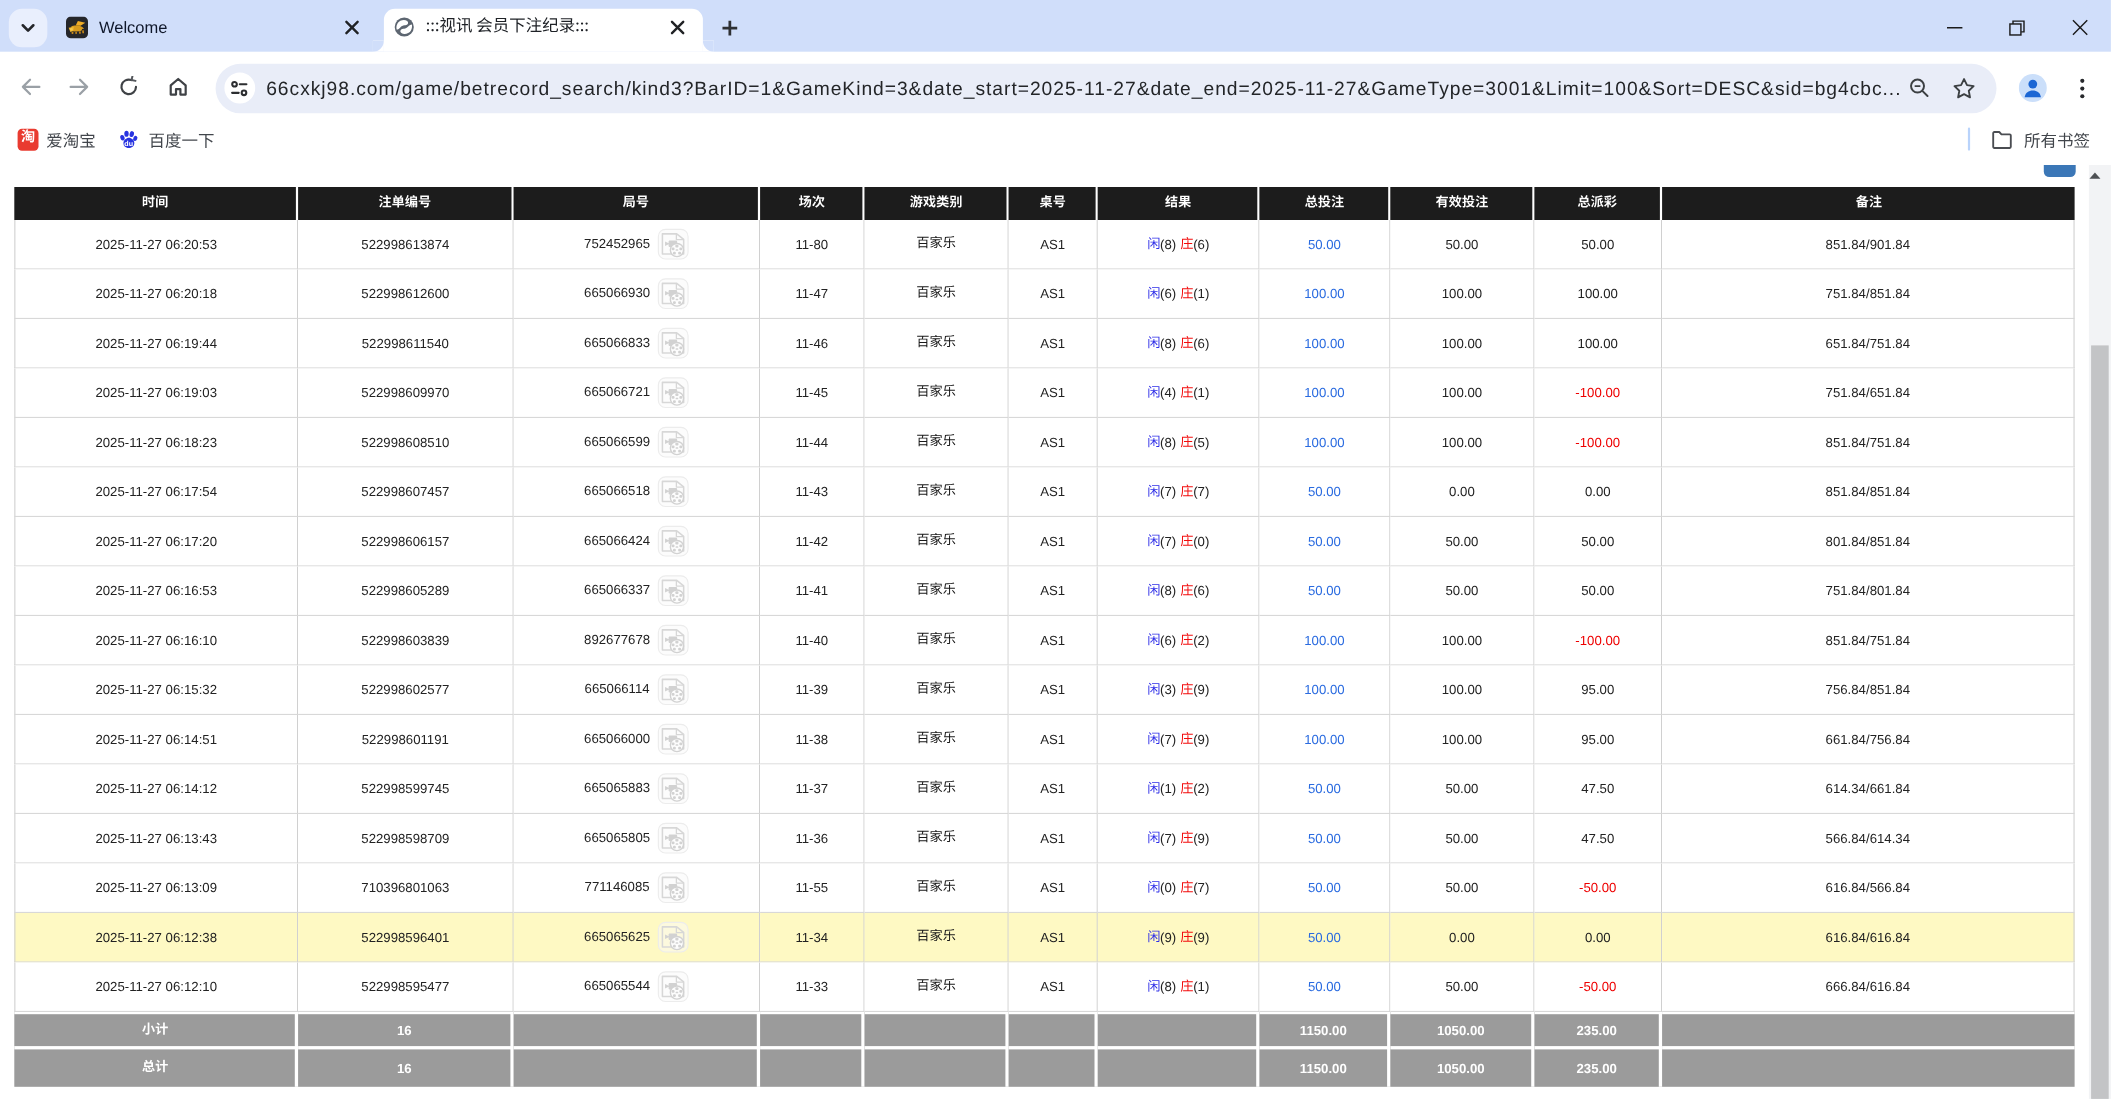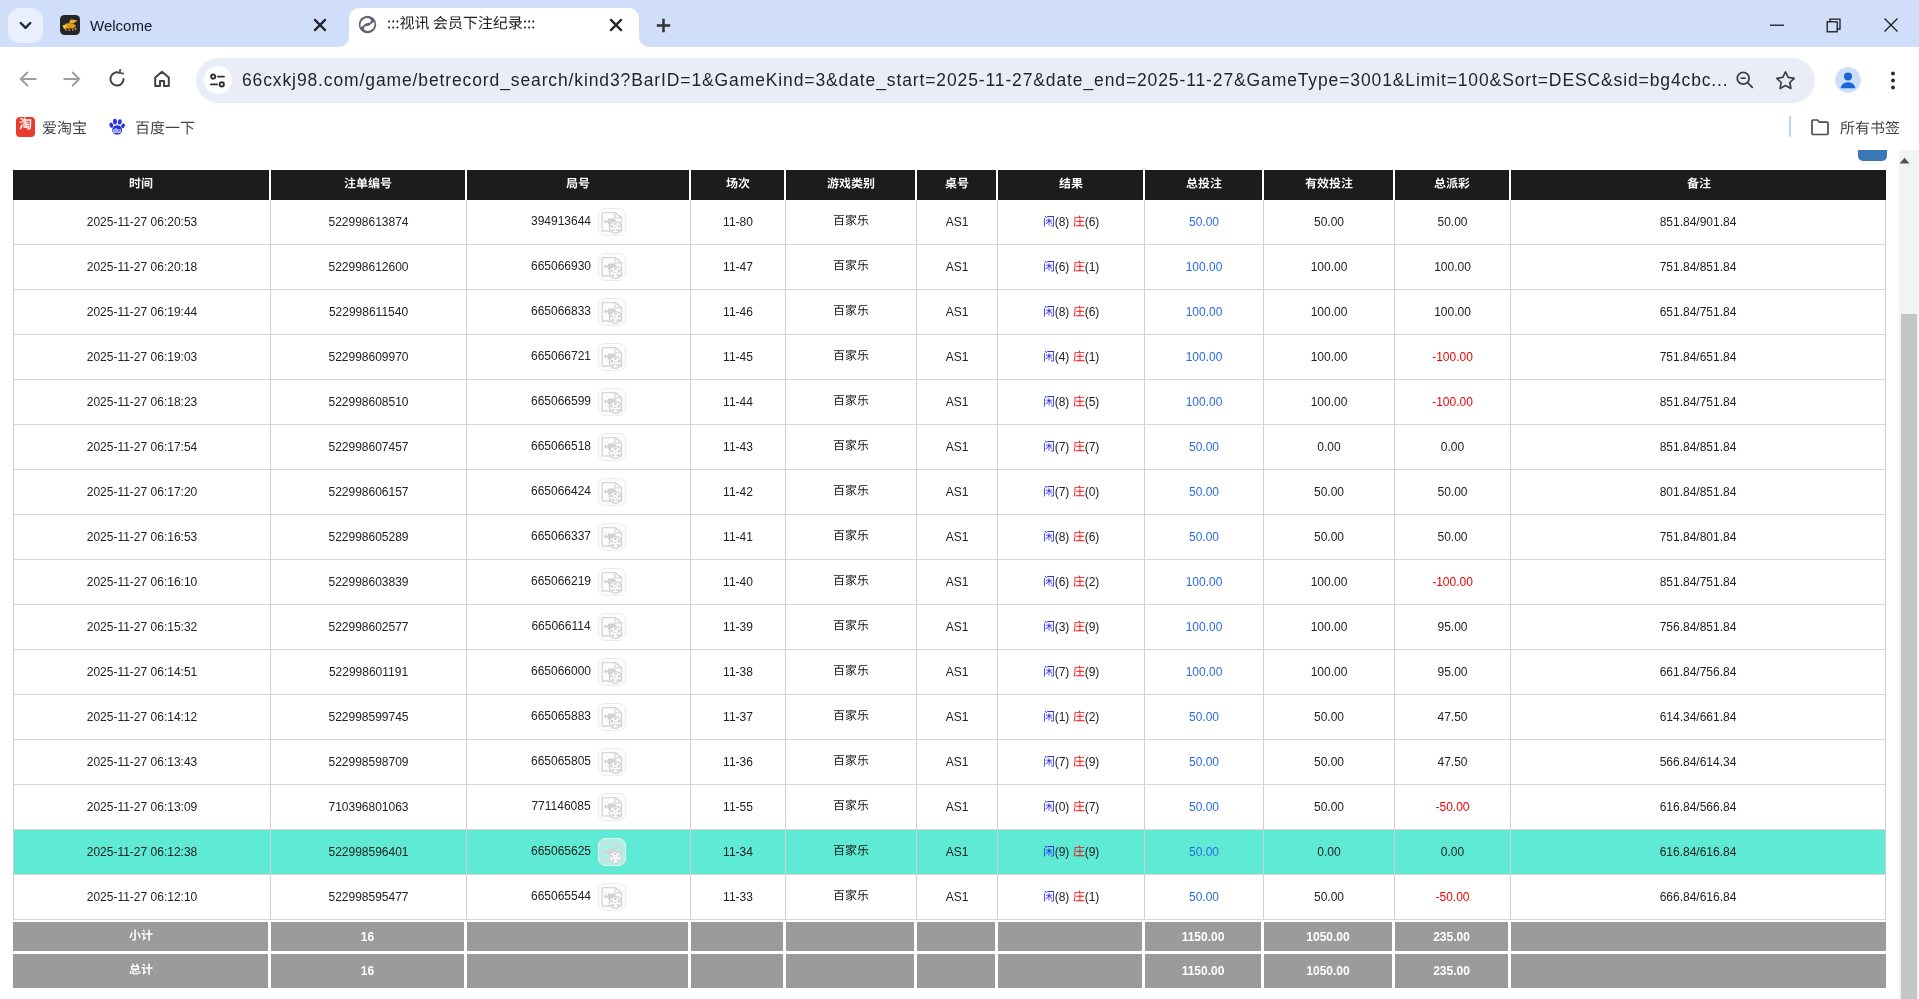--- a/index.html
+++ b/index.html
@@ -32,21 +32,21 @@
 
 #bluebtn { position:absolute; left:1858px; top:150px; width:29px; height:10.5px; background:#3b77b7; border-radius:0 0 5px 5px; }
 #sbar { position:absolute; left:1899px; top:150px; width:20px; height:849px; background:#f2f3f5; }
 #sbthumb { position:absolute; left:2px; top:164px; width:16px; height:685px; background:#c3c4c6; }
 table.grid { position:absolute; left:13px; top:170px; width:1873px; border-collapse:separate; border-spacing:0; table-layout:fixed; font-size:12px; color:#222; }
 .grid th { background:#1c1c1c; height:30px; border-right:2px solid #fff; font-weight:bold; text-align:center; vertical-align:middle; padding:0; }
 .grid th:last-child { border-right:none; }
 .grid td { background:#fff; height:45px; text-align:center; vertical-align:middle; padding:0;
   border-right:1px solid #d0d0d0; border-bottom:1px solid #d8d8d8; }
 .grid td:first-child { border-left:1px solid #d0d0d0; }
-.grid tr.hl td { background:#5eead4; }
+.grid tr.hl td { background:#fef9c3; }
 .grid td.blue { color:#2a6be0; }
 .grid td.neg { color:#ee0000; }
 .grid td.bold { font-weight:bold; }
 .grid tr.sum td { background:#9b9b9b; color:#fff; font-weight:bold; border:none; border-right:3px solid #fff; border-top:2px solid #fff; }
 .grid tr.sum td:first-child { border-left:none; }
 .grid tr.sum td:last-child { border-right:none; }
 .grid tr.s1 td { height:31px; }
 .grid tr.s2 td { height:37px; border-top:3px solid #fff; }
 .rno { margin-right:7px; }
 .vbtn { display:inline-block; width:28px; height:28px; border-radius:7px; border:1px solid #ececec; background:rgba(250,250,249,0.5); vertical-align:middle; }
@@ -266,21 +266,21 @@
         <th style="width:116px"><svg width="36.0" height="15" style="vertical-align:-1px;" viewBox="0 0 36.0 15">
             <use href="#h_pay" fill="#ffffff" transform="translate(0,10.6) scale(0.012000,-0.012000)"></use>
           </svg></th>
         <th style="width:375px"><svg width="24.0" height="15" style="vertical-align:-1px;" viewBox="0 0 24.0 15">
             <use href="#h_rem" fill="#ffffff" transform="translate(0,10.6) scale(0.012000,-0.012000)"></use>
           </svg></th>
       </tr>
 <tr>
         <td>2025-11-27 06:20:53</td>
         <td>522998613874</td>
-        <td><span class="rno">394913644</span><span class="vbtn"><svg width="26" height="26" viewBox="0 0 26 26">
+        <td><span class="rno">752452965</span><span class="vbtn"><svg width="26" height="26" viewBox="0 0 26 26">
               <use href="#vicoS"></use>
             </svg></span></td>
         <td>11-80</td>
         <td><svg width="36.0" height="15" style="vertical-align:-2px;" viewBox="0 0 36.0 15">
             <use href="#b_bjl" fill="#1a1a1a" transform="translate(0,10.6) scale(0.012000,-0.012000)"></use>
           </svg></td>
         <td>AS1</td>
         <td><svg width="12.0" height="15" style="vertical-align:-4px;" viewBox="0 0 12.0 15">
             <use href="#b_xian" fill="#2f2fe8" transform="translate(0,10.6) scale(0.012000,-0.012000)"></use>
           </svg><span>(8)</span> <svg width="12.0" height="15" style="vertical-align:-4px;" viewBox="0 0 12.0 15">
@@ -434,21 +434,21 @@
             <use href="#b_zhuang" fill="#f20d0d" transform="translate(0,10.6) scale(0.012000,-0.012000)"></use>
           </svg><span>(6)</span></td>
         <td class="blue">50.00</td>
         <td>50.00</td>
         <td>50.00</td>
         <td>751.84/801.84</td>
       </tr>
 <tr>
         <td>2025-11-27 06:16:10</td>
         <td>522998603839</td>
-        <td><span class="rno">665066219</span><span class="vbtn"><svg width="26" height="26" viewBox="0 0 26 26">
+        <td><span class="rno">892677678</span><span class="vbtn"><svg width="26" height="26" viewBox="0 0 26 26">
               <use href="#vicoS"></use>
             </svg></span></td>
         <td>11-40</td>
         <td><svg width="36.0" height="15" style="vertical-align:-2px;" viewBox="0 0 36.0 15">
             <use href="#b_bjl" fill="#1a1a1a" transform="translate(0,10.6) scale(0.012000,-0.012000)"></use>
           </svg></td>
         <td>AS1</td>
         <td><svg width="12.0" height="15" style="vertical-align:-4px;" viewBox="0 0 12.0 15">
             <use href="#b_xian" fill="#2f2fe8" transform="translate(0,10.6) scale(0.012000,-0.012000)"></use>
           </svg><span>(6)</span> <svg width="12.0" height="15" style="vertical-align:-4px;" viewBox="0 0 12.0 15">

